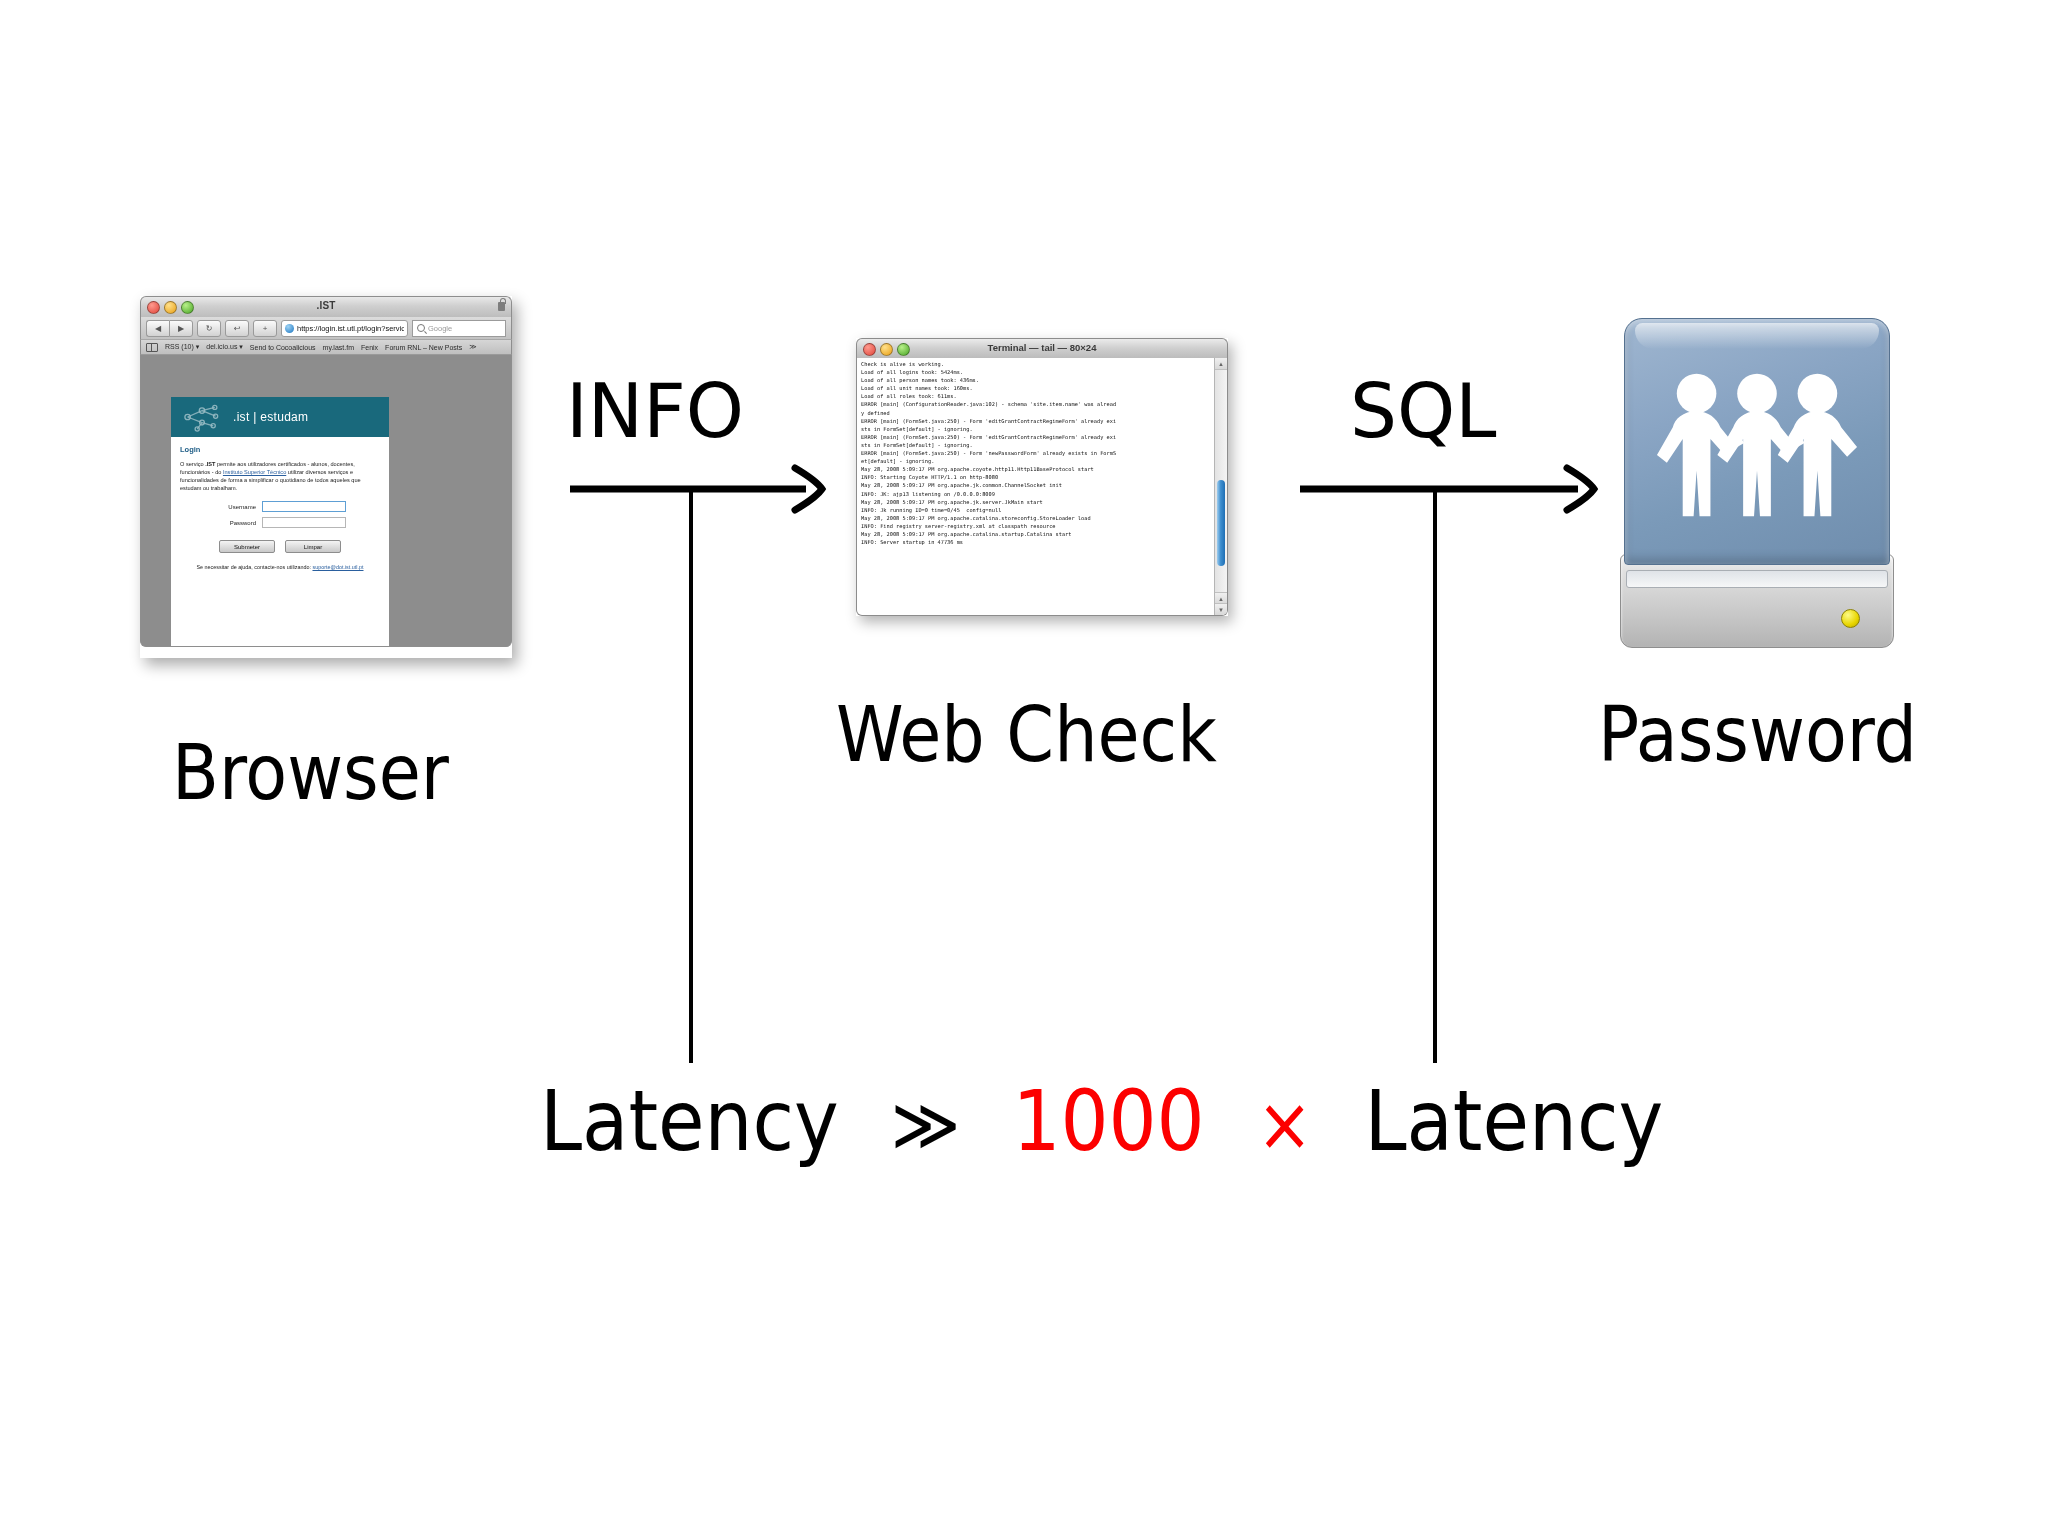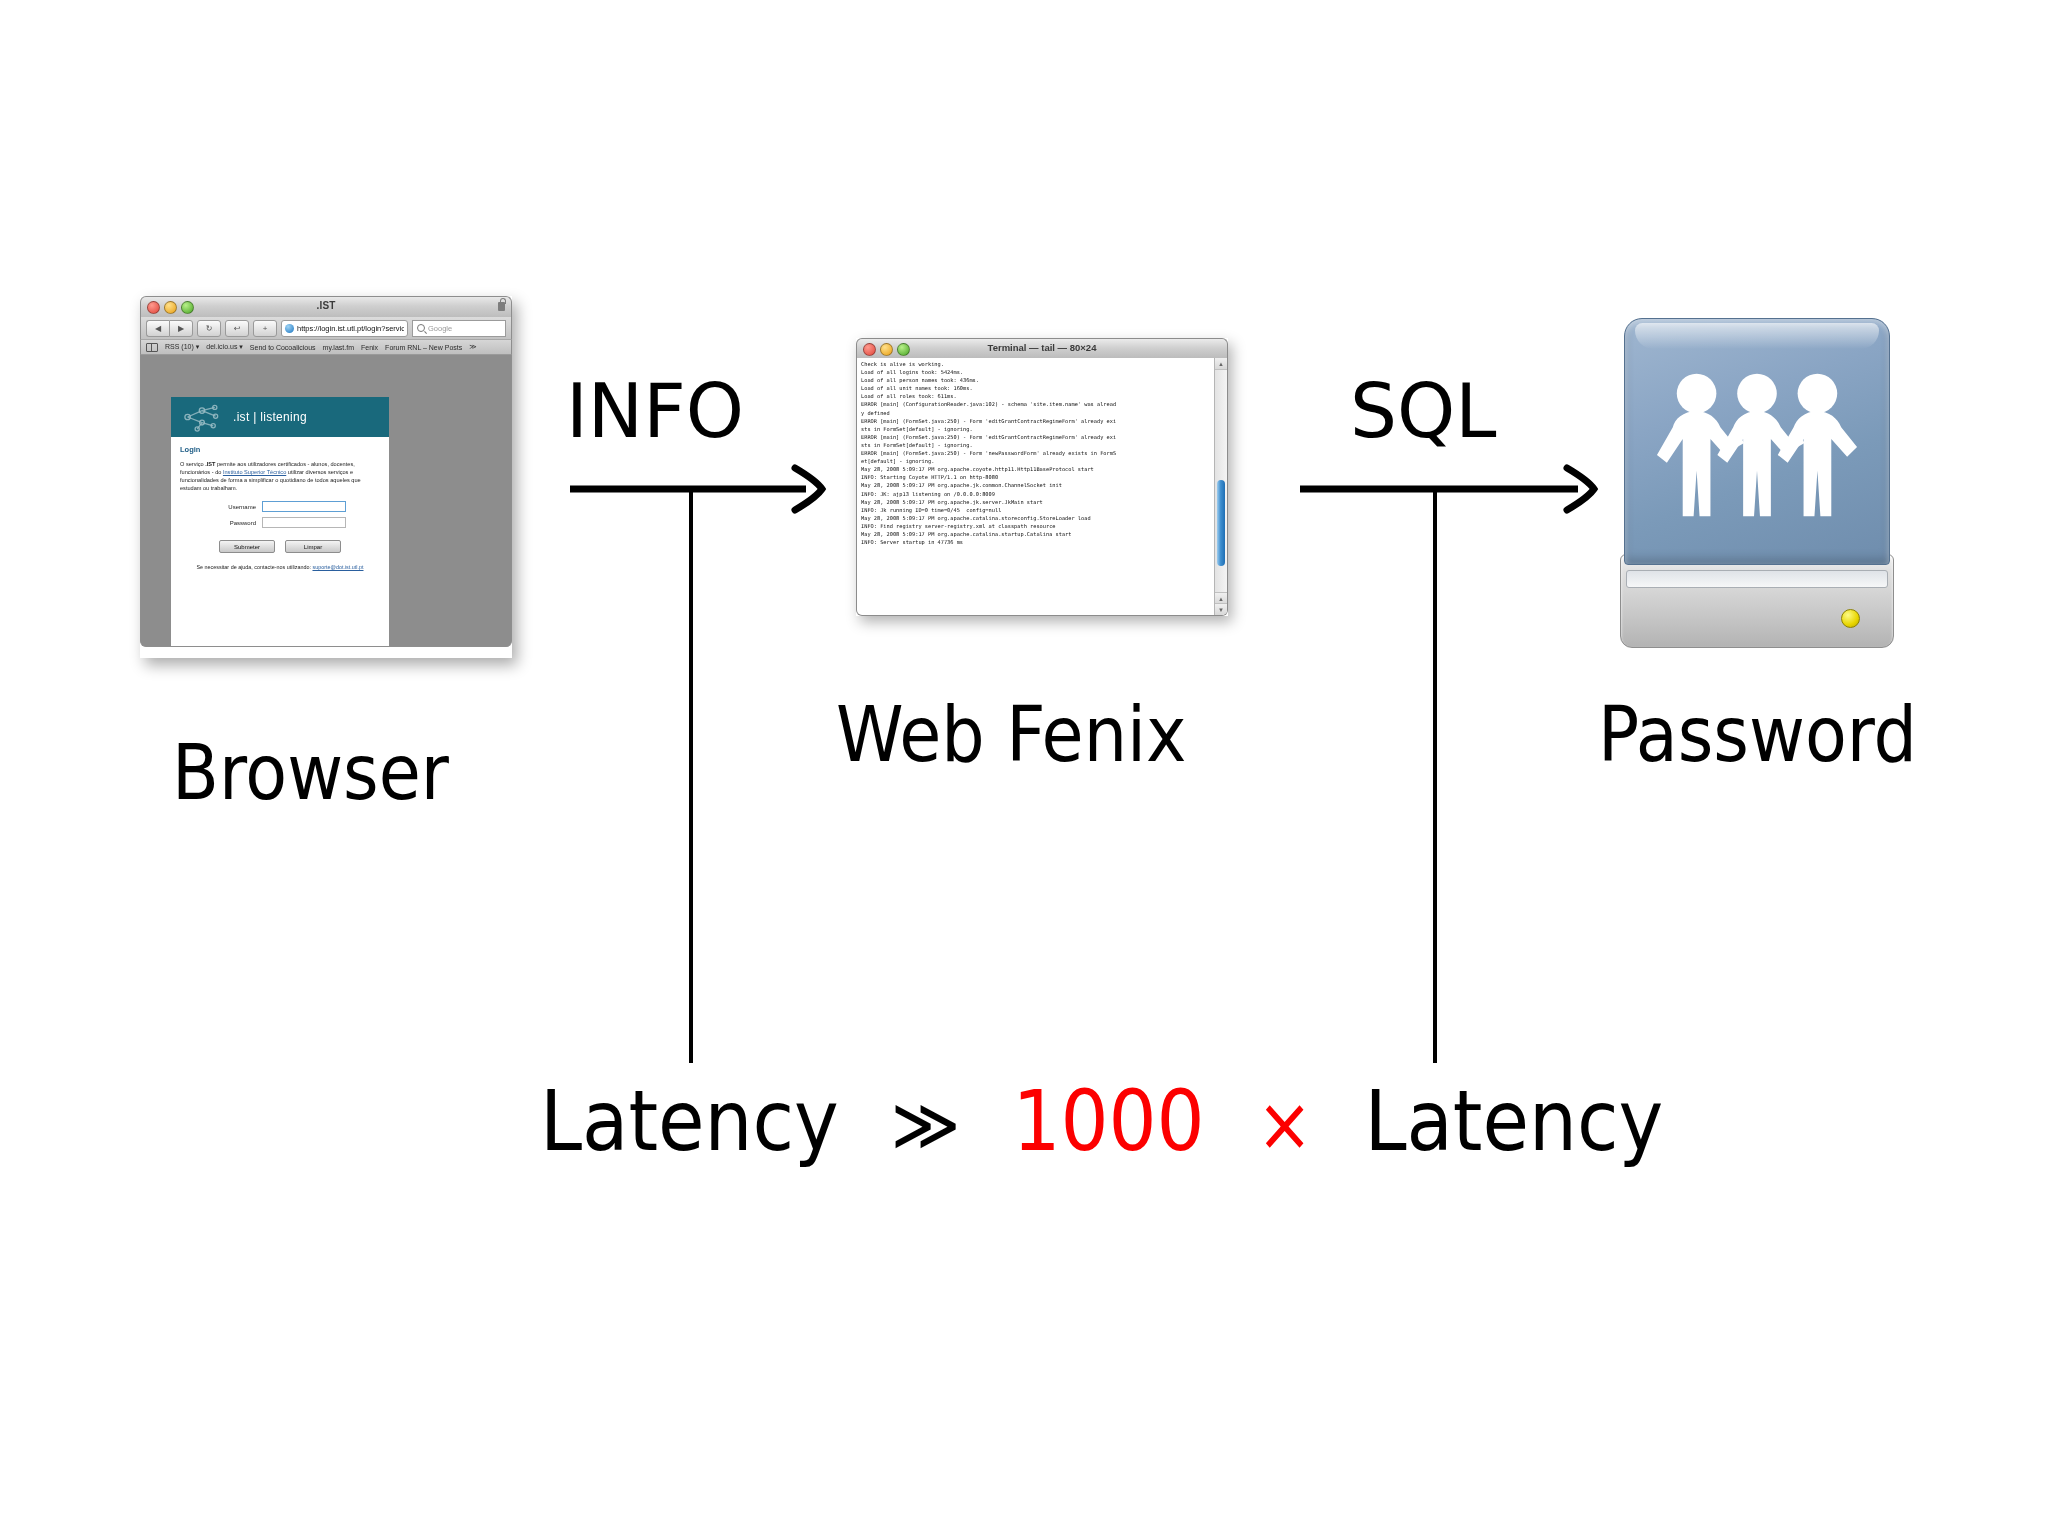--- a/index.html
+++ b/index.html
@@ -202,21 +202,21 @@
             <circle cx="30" cy="27" r="3"></circle>
               <circle cx="46" cy="8" r="2.6"></circle>
             <circle cx="47" cy="19" r="2.6"></circle>
               <circle cx="24" cy="35" r="2.6"></circle>
             <circle cx="44" cy="31" r="2.6"></circle>
           </g>
         </svg>
         <div class="ist-brand">
           <span>.ist</span>
           <span>|</span>
-          <span>listening</span>
+          <span>estudam</span>
         </div>
       </div>
 
       <div class="ist-body">
         <div class="ist-h">Login</div>
         <p class="ist-p"><span>O serviço </span><b>.IST</b><span> permite aos utilizadores certificados - alunos, docentes, funcionários - do </span><a href="#">Instituto Superior Técnico</a><span> utilizar diversos serviços e funcionalidades de forma a simplificar o quotidiano de todos aqueles que estudam ou trabalham.</span></p>
 
         <div class="frm">
           <div class="frow">
             <div class="flab">Username</div>
@@ -310,21 +310,21 @@
   <path d="M1567 468 C1584 478 1592 486 1594 489 C1592 492 1584 500 1567 510" fill="none" stroke="#000" stroke-width="7" stroke-linecap="round"></path>
 
   <line x1="691" y1="489" x2="691" y2="1063" stroke="#000" stroke-width="4"></line>
   <line x1="1435" y1="489" x2="1435" y2="1063" stroke="#000" stroke-width="4"></line>
 </svg>
 
 <div class="arrowlbl" style="left:566px;top:368px;">INFO</div>
 <div class="arrowlbl" style="left:1350px;top:368px;">SQL</div>
 
 <div class="nodelbl" style="left:172px;top:728px;">Browser</div>
-<div class="nodelbl" style="left:836px;top:690px;">Web Fenix</div>
+<div class="nodelbl" style="left:836px;top:690px;">Web Check</div>
 <div class="nodelbl" style="left:1598px;top:690px;">Password</div>
 
 <div class="formula" style="left:540px;top:1072px;gap:52px;">
   <span>Latency</span>
   <span class="gg">≫</span>
   <span class="red">1000</span>
   <span class="red gg">×</span>
   <span>Latency</span>
 </div>
 

